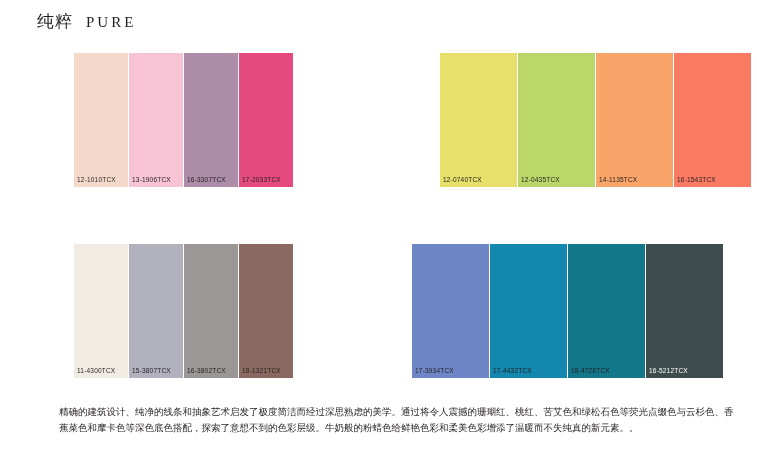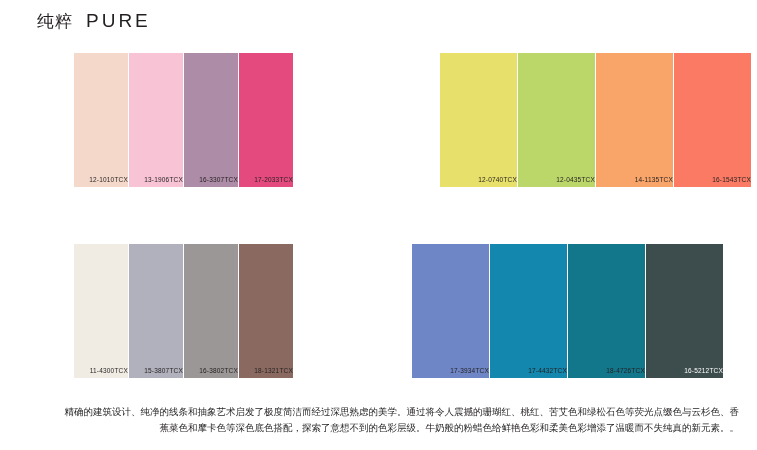--- a/index.html
+++ b/index.html
@@ -11,40 +11,39 @@
     height: 450px;
     background: #ffffff;
     font-family: "Liberation Sans", sans-serif;
     overflow: hidden;
     position: relative;
   }
   .page {
     position: relative;
     width: 757px;
     height: 330px;
-    text-align: right;
   }
   
   .title-row {
     position: absolute;
     left: 37px;
     top: 10px;
     display: flex;
     align-items: baseline;
     gap: 13px;
   }
   .title-cn {
     font-family: "DejaVu Sans", sans-serif;
     font-size: 17px;
     color: #231f20;
     letter-spacing: 1px;
   }
   .title-en {
-    font-family: Liberation Sans, sans-serif;
-    font-size: 19px;
+    font-family: Liberation Serif, serif;
+    font-size: 15px;
     color: #231f20;
     letter-spacing: 3px;
     font-weight: 400;
   }
 
   
   .group {
     position: absolute;
     display: flex;
     gap: 1px;

